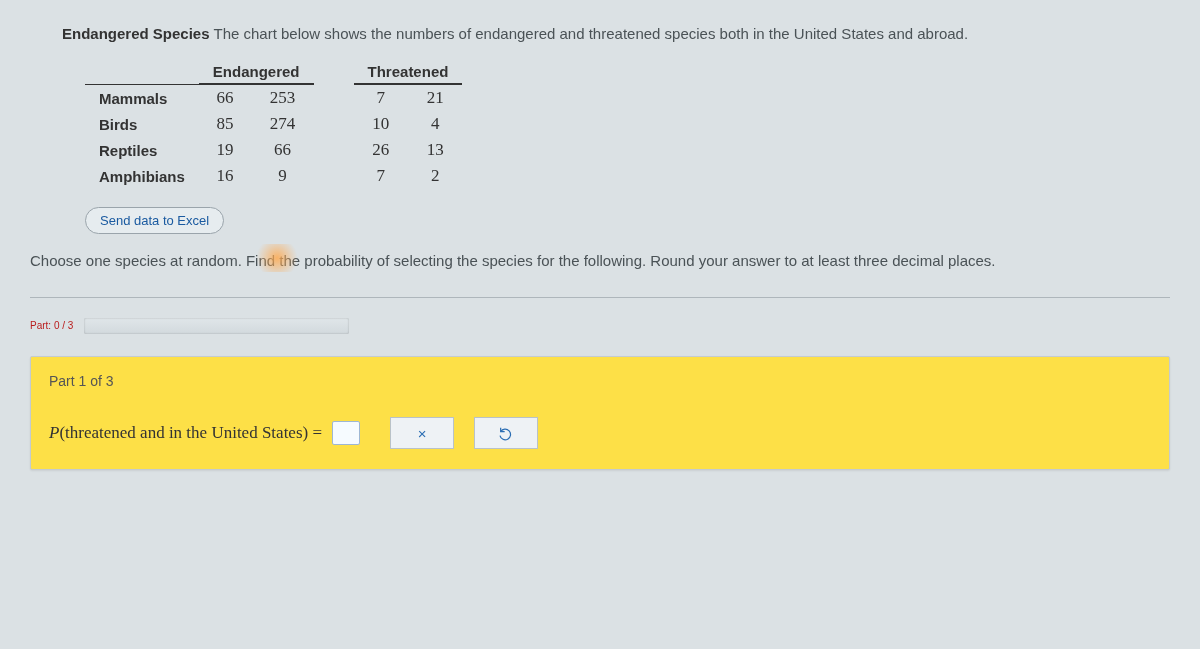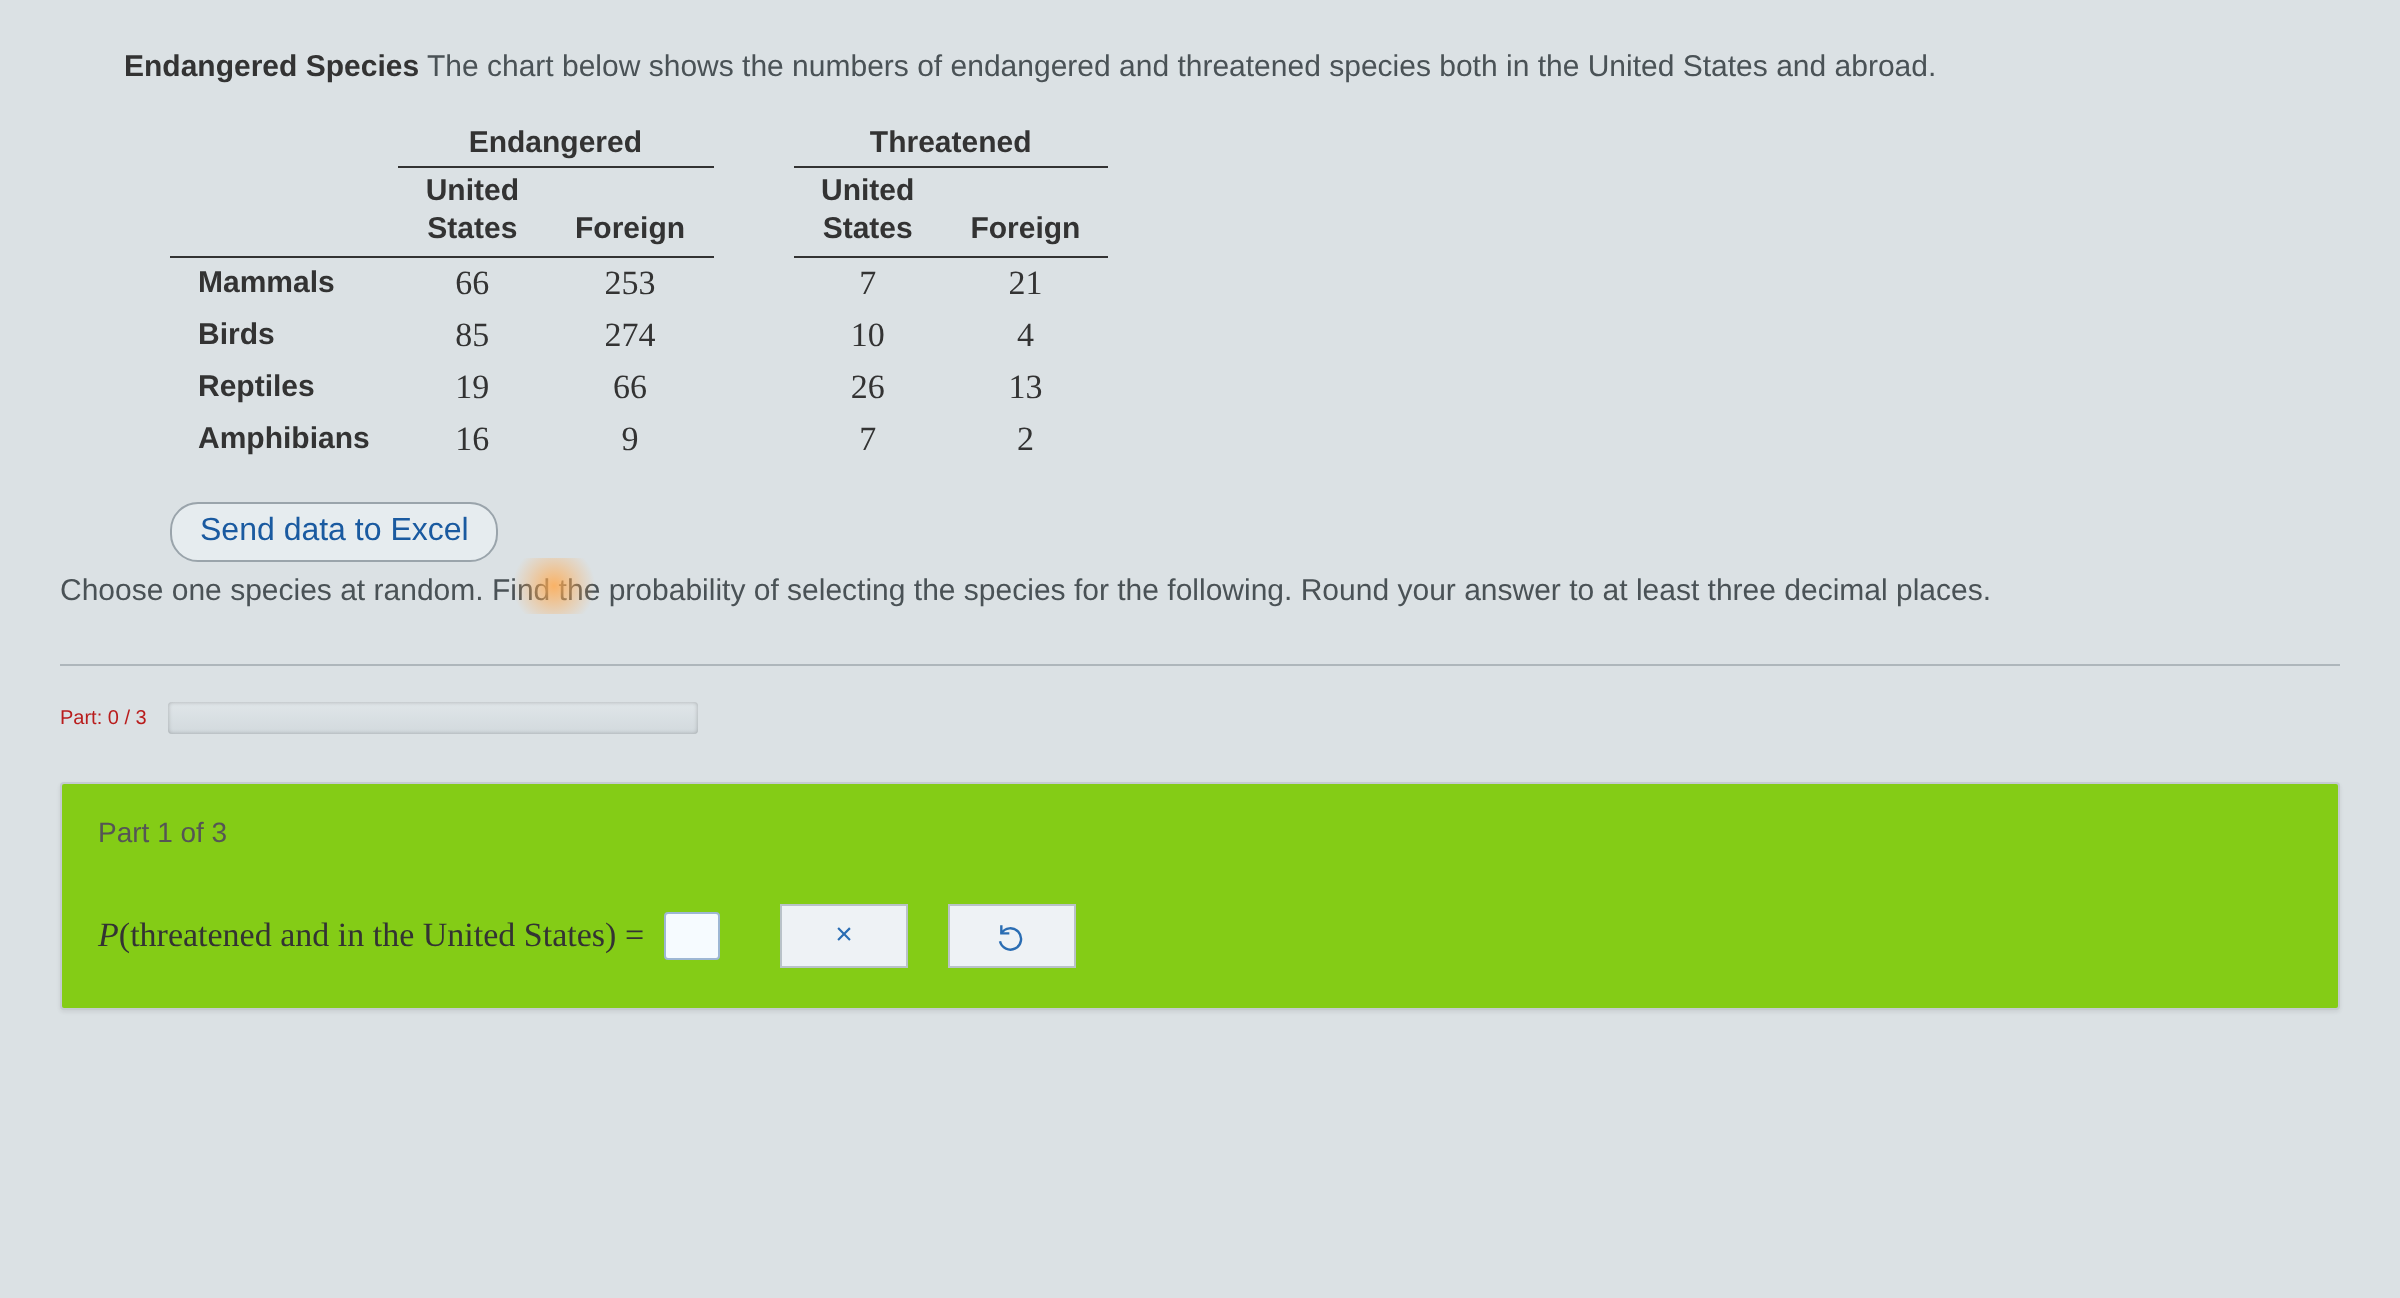--- a/index.html
+++ b/index.html
@@ -75,24 +75,24 @@
     font-family: Verdana, Geneva, sans-serif;
     font-size: 15px;
   }
   .send-btn {
     display: inline-block;
     margin-left: 55px;
     background: #e6ecef;
     border: 1px solid #9aa4ab;
     border-radius: 14px;
     padding: 5px 14px;
-    font-size: 16px;
+    font-size: 13px;
     color: #1a5aa0;
     cursor: pointer;
-    margin-bottom: 6px;
+    margin-bottom: 18px;
   }
   .instruction {
     font-size: 15px;
     color: #4a5256;
     margin-bottom: 28px;
     position: relative;
   }
   .glow {
     position: absolute;
     left: 222px;
@@ -118,21 +118,21 @@
     display: inline-block;
     width: 265px;
     height: 16px;
     background: linear-gradient(#e0e6e9, #d2d9dd);
     border-radius: 2px;
     vertical-align: middle;
     margin-left: 6px;
     box-shadow: inset 0 0 2px rgba(0,0,0,0.25);
   }
   .part-card {
-    background: #84cc16;
+    background: #fde047;
     border: 1px solid #c4cbd0;
     border-radius: 2px;
     padding: 16px 18px 20px 18px;
     box-shadow: 0 1px 2px rgba(0,0,0,0.08);
   }
   .part-card .card-title {
     font-size: 14px;
     color: #555;
     margin-bottom: 28px;
   }
@@ -196,28 +196,20 @@
   </div>
 
   <div class="table-wrap">
     <table class="data">
       <thead>
         <tr>
           <th></th>
           <th colspan="2" class="grp-header">Endangered</th>
           <th style="width:12px;"></th>
           <th colspan="2" class="grp-header">Threatened</th>
-        </tr>
-        <tr>
-          <th></th>
-          <th class="sub-header">United<br>States</th>
-          <th class="sub-header">Foreign</th>
-          <th></th>
-          <th class="sub-header">United<br>States</th>
-          <th class="sub-header">Foreign</th>
         </tr>
         <tr class="header-rule">
           <th></th>
             <th></th>
             <th></th>
             <th class="nobor"></th>
             <th></th>
             <th></th>
         </tr>
       </thead>

